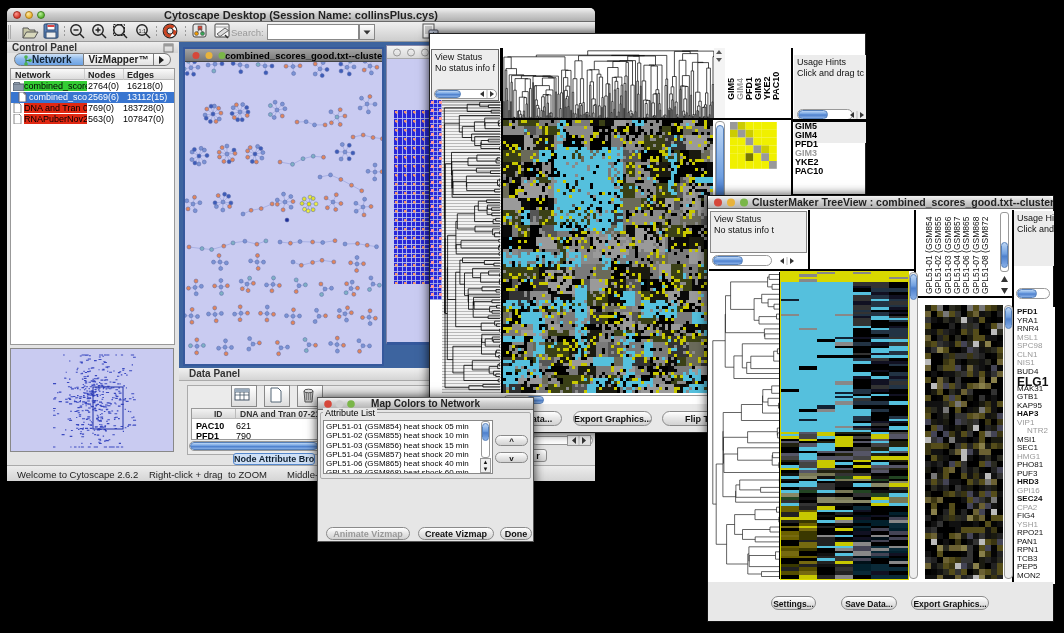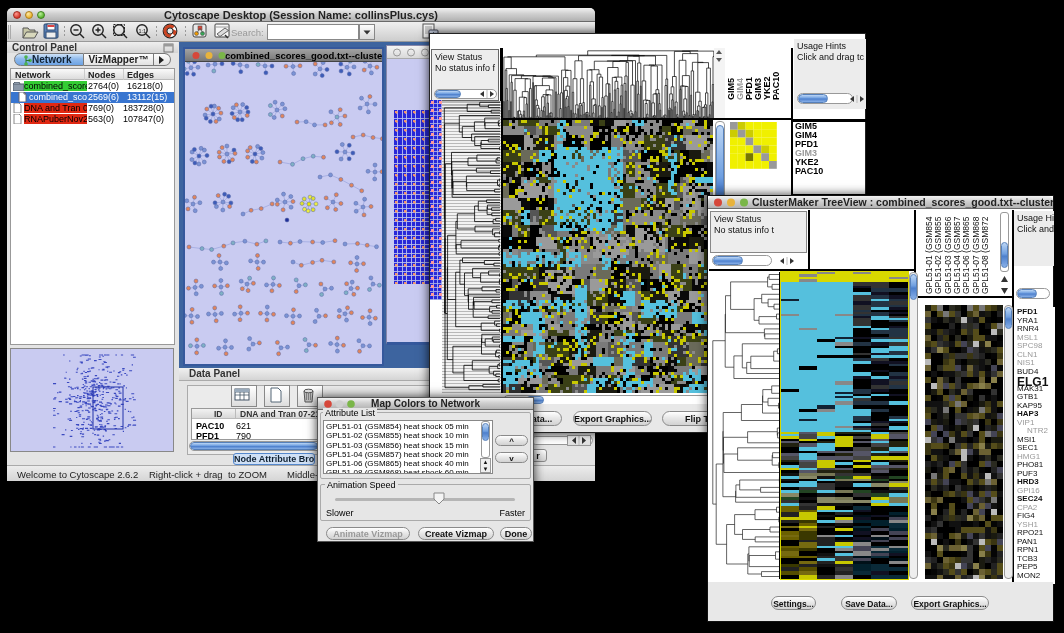--- a/index.html
+++ b/index.html
@@ -294,21 +294,21 @@
     <text transform="translate(18,52) rotate(-90)" fill="#999">GIM4</text>
     <text transform="translate(27,52) rotate(-90)">PFD1</text>
     <text transform="translate(36,52) rotate(-90)">GIM3</text>
     <text transform="translate(45,52) rotate(-90)">YKE2</text>
     <text transform="translate(54,52) rotate(-90)">PAC10</text>
    </g>
   </svg>
  </div>
  <div style="position:absolute;left:361px;top:14px;width:2px;height:385px;background:#000"></div>
 
- <div class="gp" style="left:364px;top:5px;width:72px;height:70px;border:none;background:#ececec">
+ <div class="gp" style="left:364px;top:21px;width:72px;height:88px;border:none;background:#ececec">
   <div class="lbl9" style="position:absolute;left:3px;top:2px;white-space:nowrap">Usage Hints</div>
   <div class="lbl9" style="position:absolute;left:3px;top:13px;white-space:nowrap">Click and drag tc</div>
   <div class="sb" style="left:3px;top:54px;width:56px;height:11px"></div>
   <div class="sbt" style="left:4px;top:55px;width:30px;height:9px"></div>
   <svg width="16" height="10" style="position:absolute;right:1px;top:55px">
         <path d="M5 2l-4 3 4 3z" fill="#333"></path>
         <path d="M11 2l4 3-4 3z" fill="#333"></path>
         <path d="M8 1v8" stroke="#bbb"></path>
       </svg>
  </div>
@@ -586,24 +586,15 @@
       <div style="height:9.3px;font-size:8px;color:#000;white-space:nowrap">GPL51-03 (GSM856) heat shock 15 min</div>
       <div style="height:9.3px;font-size:8px;color:#000;white-space:nowrap">GPL51-04 (GSM857) heat shock 20 min</div>
       <div style="height:9.3px;font-size:8px;color:#000;white-space:nowrap">GPL51-06 (GSM865) heat shock 40 min</div>
       <div style="height:9.3px;font-size:8px;color:#000;white-space:nowrap">GPL51-08 (GSM868) heat shock 60 min</div>
     </div>
  <div class="sb" style="left:163px;top:23px;width:9px;height:37px;border-radius:3px"></div>
  <div class="sbt" style="left:164px;top:25px;width:7px;height:18px"></div>
  <div style="position:absolute;left:162px;top:60px;width:11px;height:15px;background:#eee;border:1px solid #999;font-size:6px;text-align:center;color:#111;line-height:7px">▲<br>▼</div>
  <div class="abtn" style="left:177px;top:37px;width:33px;height:11px;line-height:11px;font-size:8px">^</div>
  <div class="abtn" style="left:177px;top:54px;width:33px;height:11px;line-height:11px;font-size:8px">v</div>
- <div style="position:absolute;left:2px;top:86px;width:211px;height:37px;border:1px solid #aaa;border-radius:2px">
-  <div style="position:absolute;left:4px;top:-5px;background:#e6e6e6;font-size:9px;color:#000;padding:0 2px">Animation Speed</div>
-  <div style="position:absolute;left:14px;top:13px;width:180px;height:3px;background:#b5b5b5;border-radius:2px"></div>
-  <svg width="12" height="13" style="position:absolute;left:112px;top:7px">
-        <path d="M1 1h10v6l-5 5-5-5z" fill="#f4f4f4" stroke="#888"></path>
-      </svg>
-  <div style="position:absolute;left:5px;top:23px;font-size:9px;color:#000">Slower</div>
-  <div style="position:absolute;right:5px;top:23px;font-size:9px;color:#000">Faster</div>
- </div>
  <div class="abtn" style="left:8px;top:129px;width:84px;height:13px;line-height:13px;color:#999">Animate Vizmap</div>
  <div class="abtn" style="left:100px;top:129px;width:76px;height:13px;line-height:13px">Create Vizmap</div>
  <div class="abtn" style="left:182px;top:129px;width:32px;height:13px;line-height:13px">Done</div>
 </div>
 </body></html>

